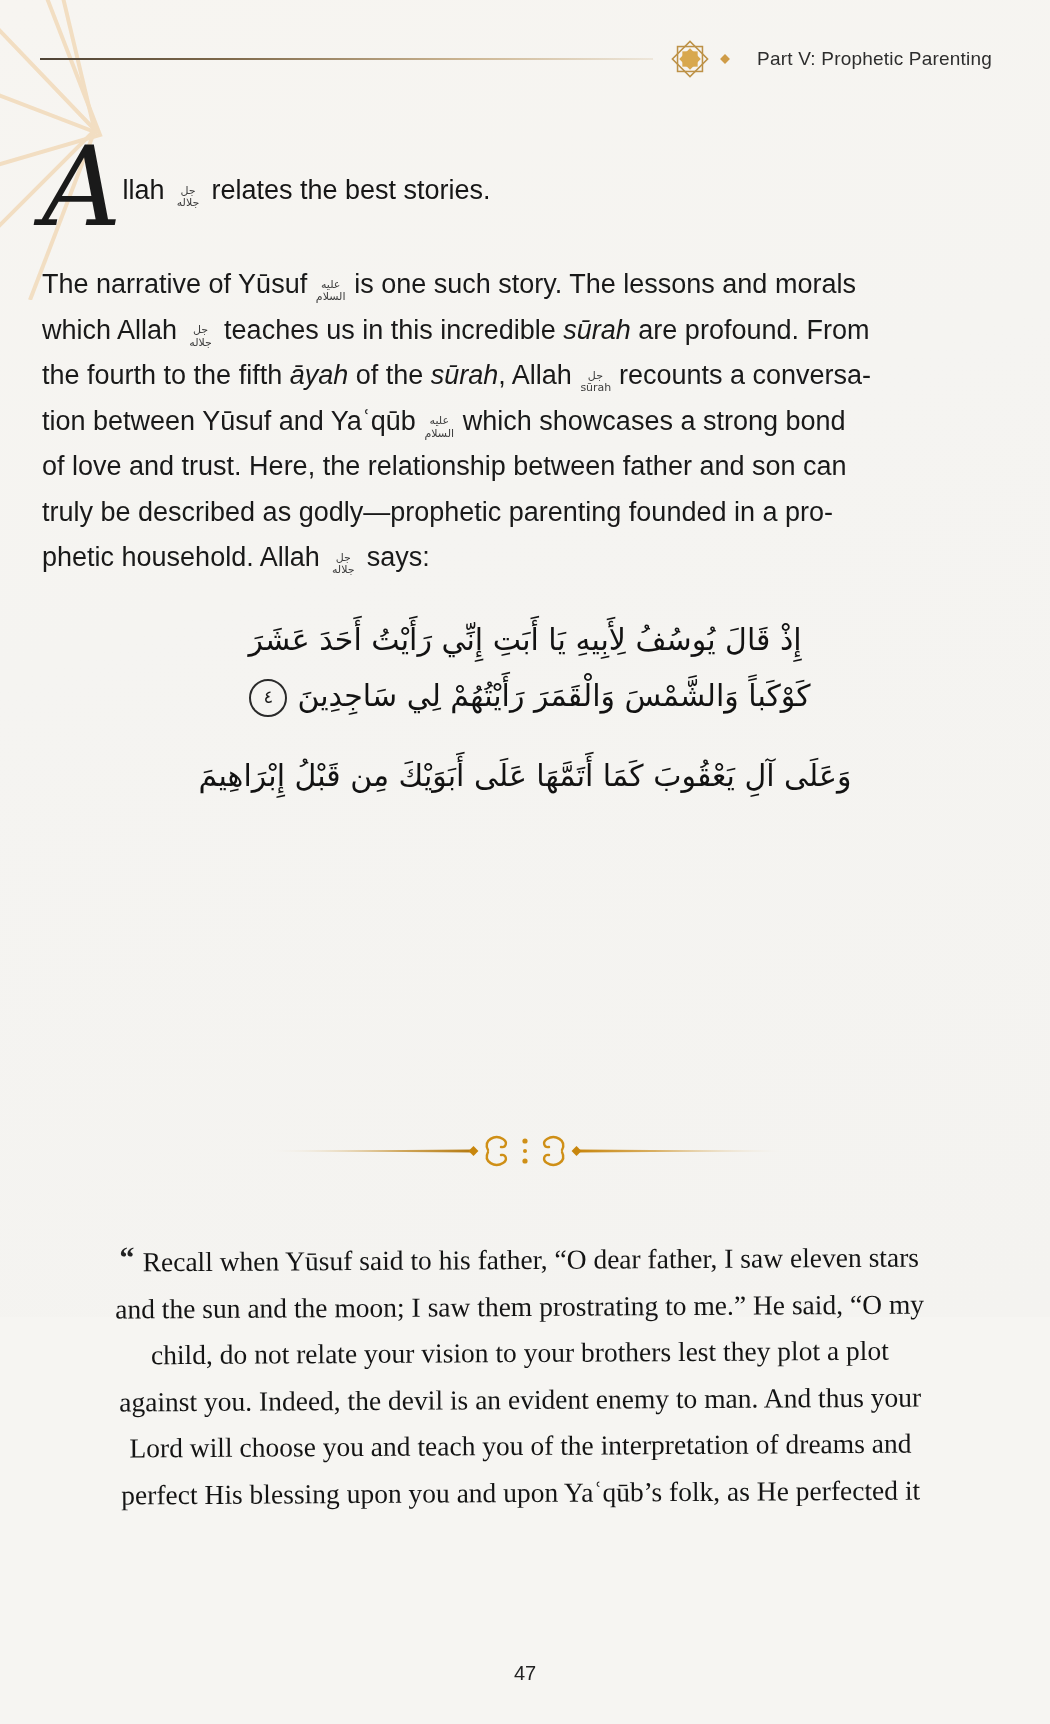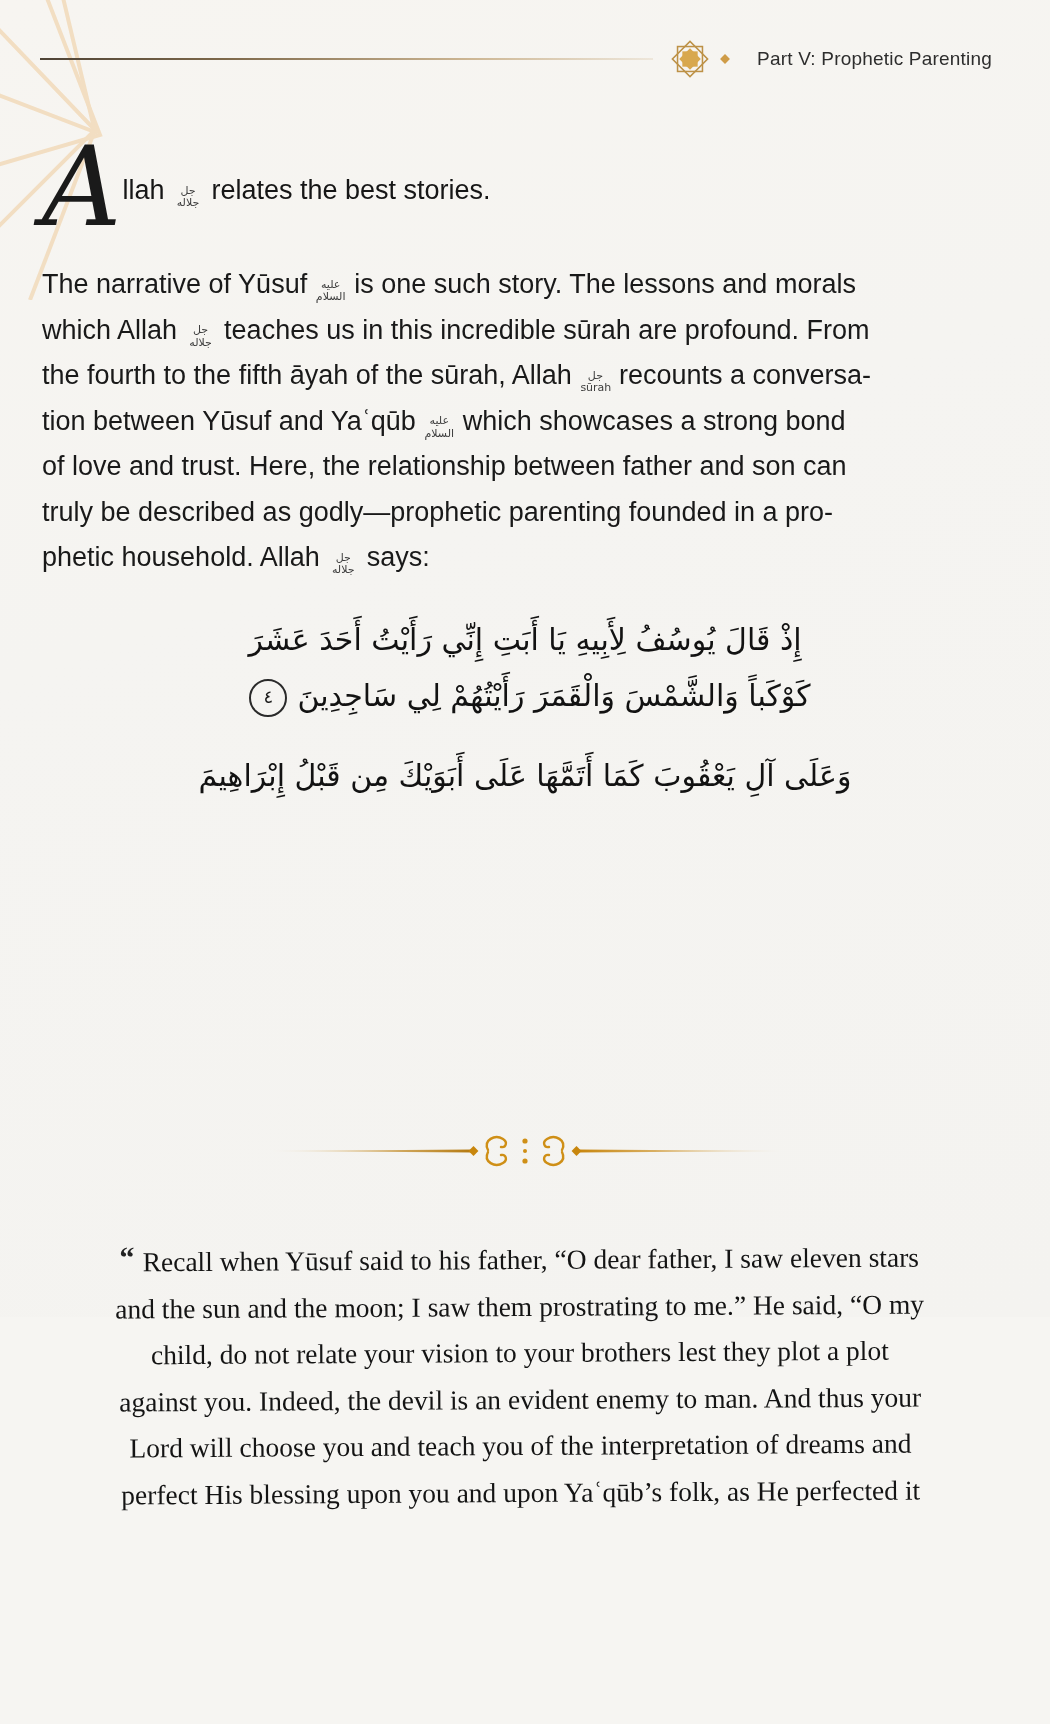--- a/index.html
+++ b/index.html
@@ -22,21 +22,21 @@
   .drop-cap{
     font-family:"DejaVu Serif",serif;font-style:italic;font-weight:500;
     font-size:110px;line-height:.72;display:inline-block;vertical-align:-26px;
     margin-right:1px;color:#1a1a1a;
   }
   
   .intro{
     position:absolute;left:42px;top:262px;width:952px;
     font-size:27px;line-height:45.5px;white-space:pre-line;color:#191919;
   }
-  .it{margin-top:47px;}
+  .it{font-style:italic;margin-top:47px;}
   .hon{
     display:inline-block;width:30px;font-size:11px;line-height:1.12;text-align:center;
     color:#3c3c3c;vertical-align:-7px;white-space:pre-line;
     font-family:"DejaVu Sans",sans-serif;margin:0 1px;
   }
   
   .quran{position:absolute;left:45px;top:612px;width:960px;}
   .verse{margin-bottom:24px;}
   .verse-line{
     text-align:center;font-family:"DejaVu Sans",sans-serif;
@@ -150,14 +150,17 @@
     </svg>
   </div>
 
   <div class="translation"><span class="open-quote">“</span><span>Recall when Yūsuf said to his father, “O dear father, I saw eleven stars
 and the sun and the moon; I saw them prostrating to me.” He said, “O my
 child, do not relate your vision to your brothers lest they plot a plot
 against you. Indeed, the devil is an evident enemy to man. And thus your
 Lord will choose you and teach you of the interpretation of dreams and
 perfect His blessing upon you and upon Yaʿqūb’s folk, as He perfected it</span></div>
 
+  <div class="footer">
+    <span class="page-number">47</span>
+  </div>
 
 </div>
 
 </body></html>

